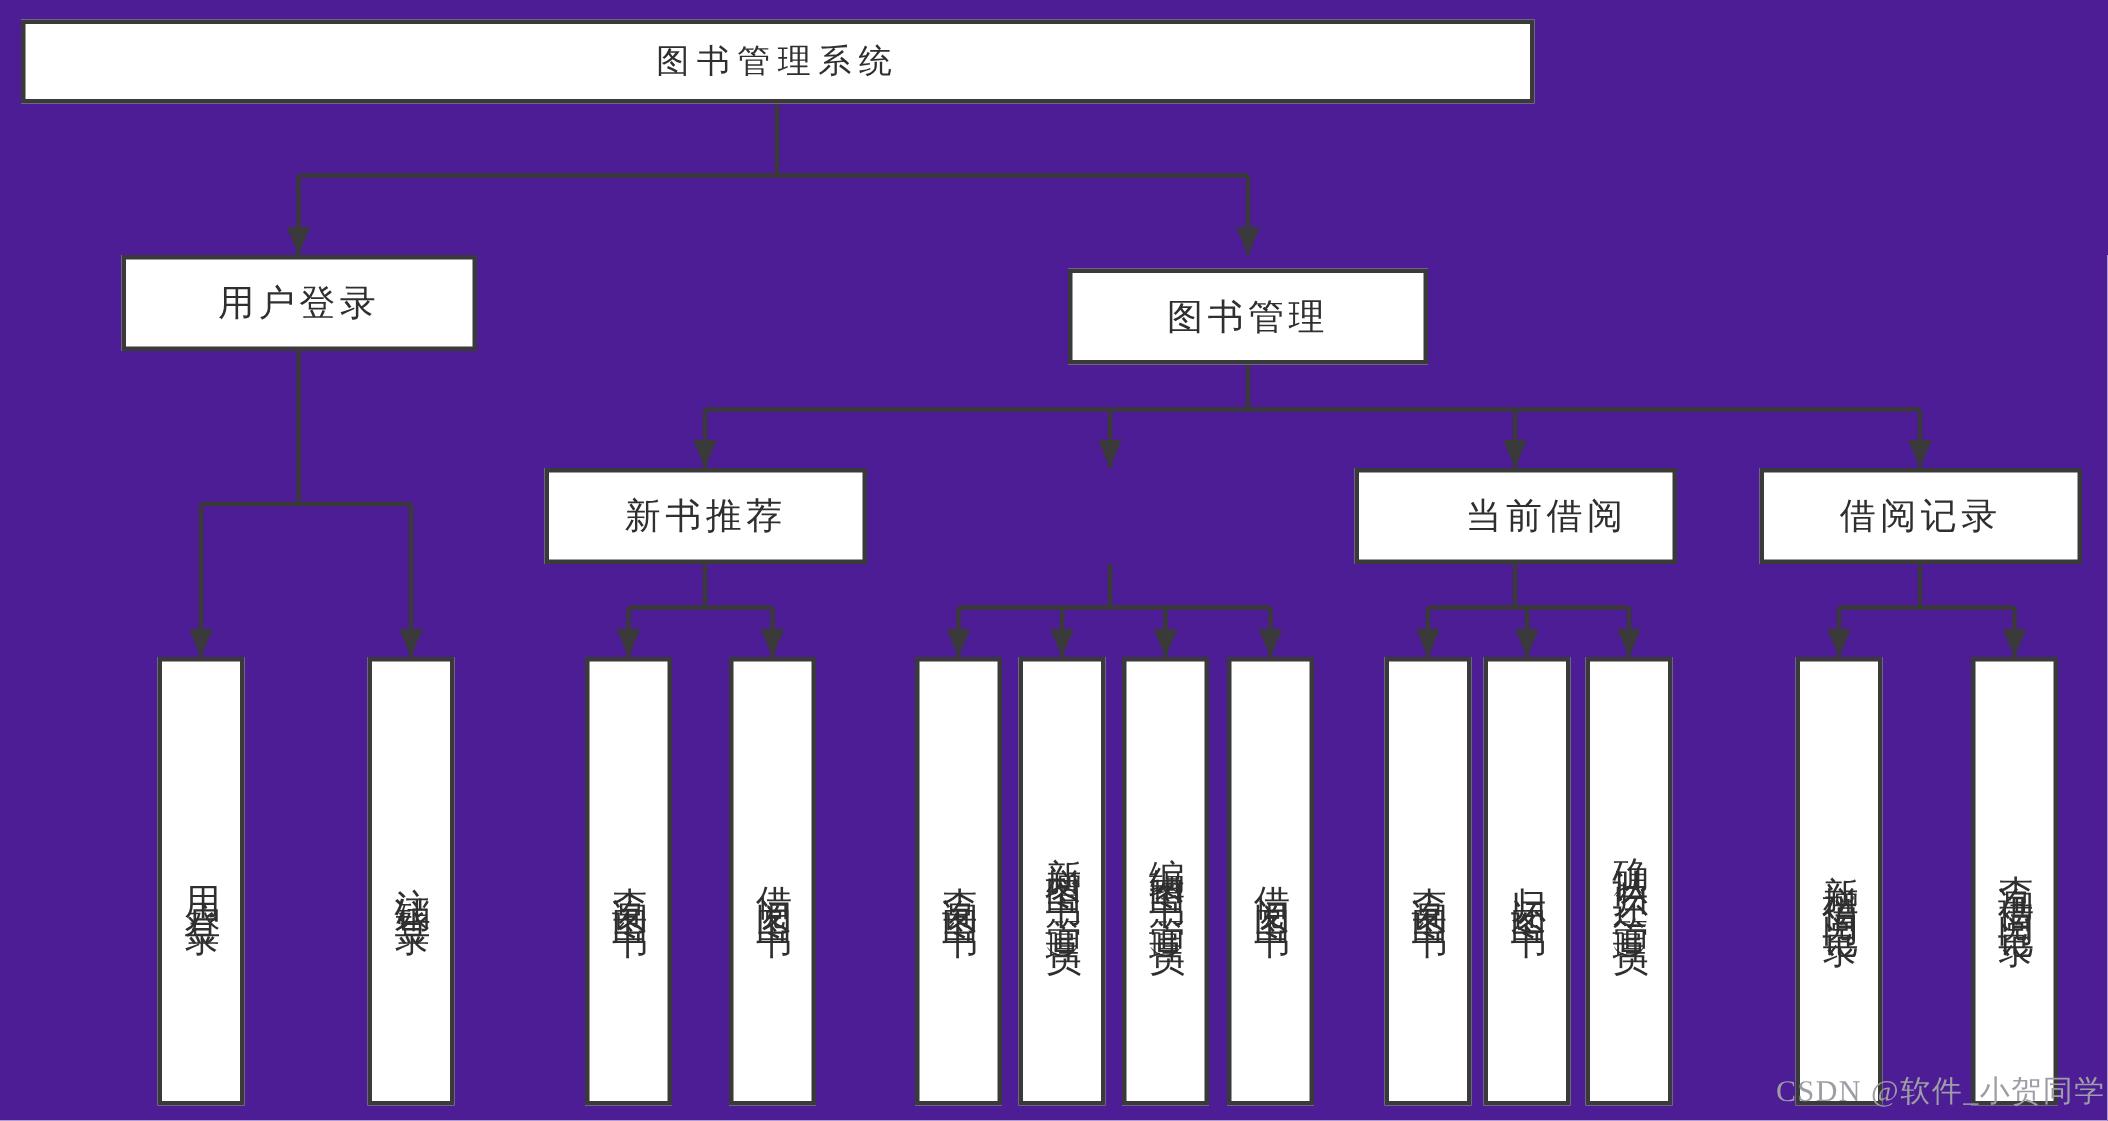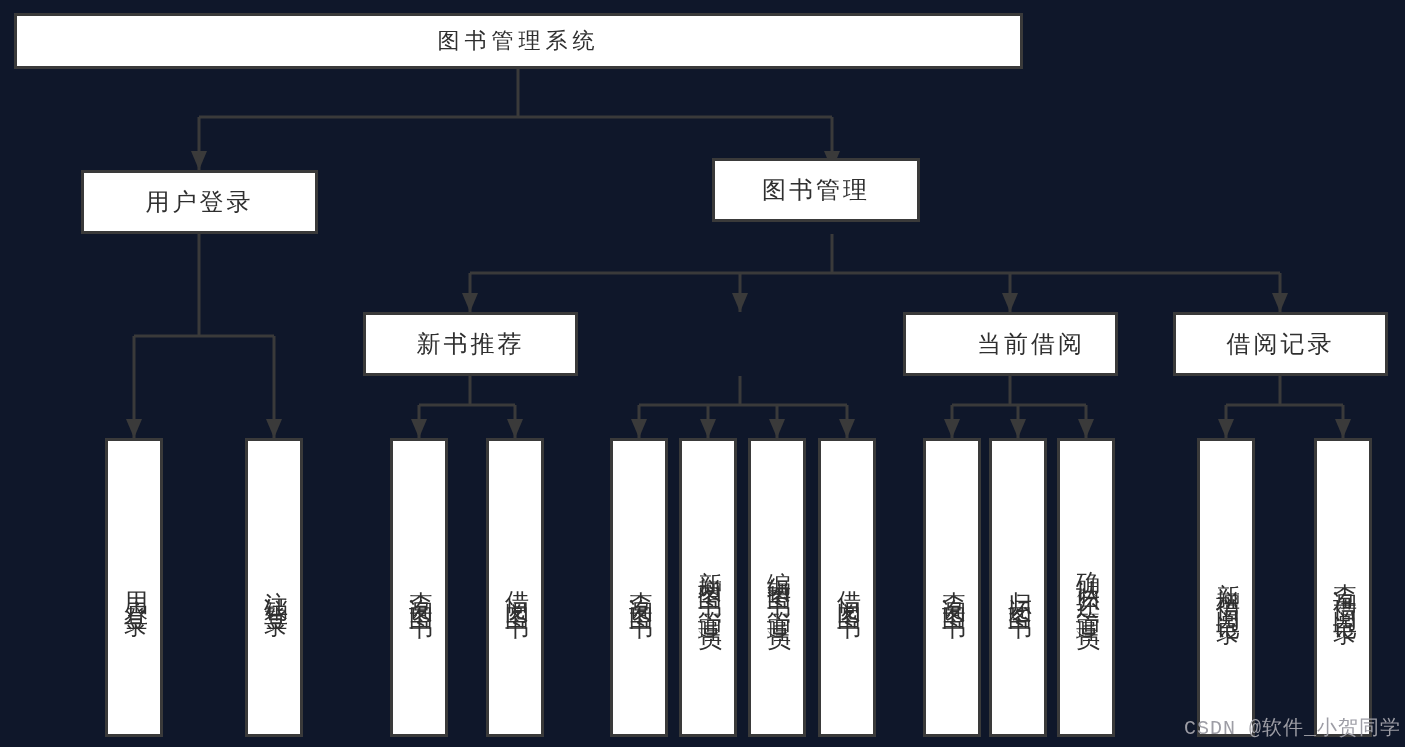--- a/index.html
+++ b/index.html
@@ -1,41 +1,41 @@
 <!DOCTYPE html>
 <html><head>
 <meta charset="utf-8">
 <style>
   html,body{margin:0;padding:0;background:#ffffff;}
   #canvas{
     position:relative;
     width:1405px;height:747px;
-    background:#0f172a;
-    font-family:Liberation Mono, monospace;
+    background:#4c1d95;
+    font-family:Liberation Serif, serif;
     overflow:hidden;
   }
   #wires{position:absolute;left:0;top:0;width:1405px;height:747px;}
   .ln{stroke:#3a3a3a;stroke-width:3;fill:none;}
   .node{
     position:absolute;box-sizing:border-box;
     border:3px solid #3a3a3a;background:#ffffff;
     display:flex;align-items:center;justify-content:center;
     color:#2f2f2f;
   }
   .root-label{font-size:22px;letter-spacing:5px;white-space:nowrap;}
   .h-label{font-size:24px;letter-spacing:3px;white-space:nowrap;}
   .v-label{
     writing-mode:vertical-rl;text-orientation:mixed;
     font-size:24px;letter-spacing:8px;line-height:1;
   }
   
   #n-root{left:14px;top:13px;width:1009px;height:56px;}
   
   #n-l2-user{left:81px;top:170px;width:237px;height:64px;}
-  #n-l2-book{left:712px;top:158px;width:208px;height:64px;}
+  #n-l2-book{left:712px;top:179px;width:240px;height:64px;}
   
   .l3{top:312px;width:215px;height:64px;}
   #n-l3-recommend{left:363px;text-align:center;}
   #n-l3-borrow{left:633px;}
   #n-l3-current{left:903px;padding-left:41px;}
   #n-l3-record{left:1173px;}
   
   .l4{top:438px;width:58px;height:299px;}
   #n-l4-userlogin{left:105px;}
   #n-l4-logout{left:245px;}

